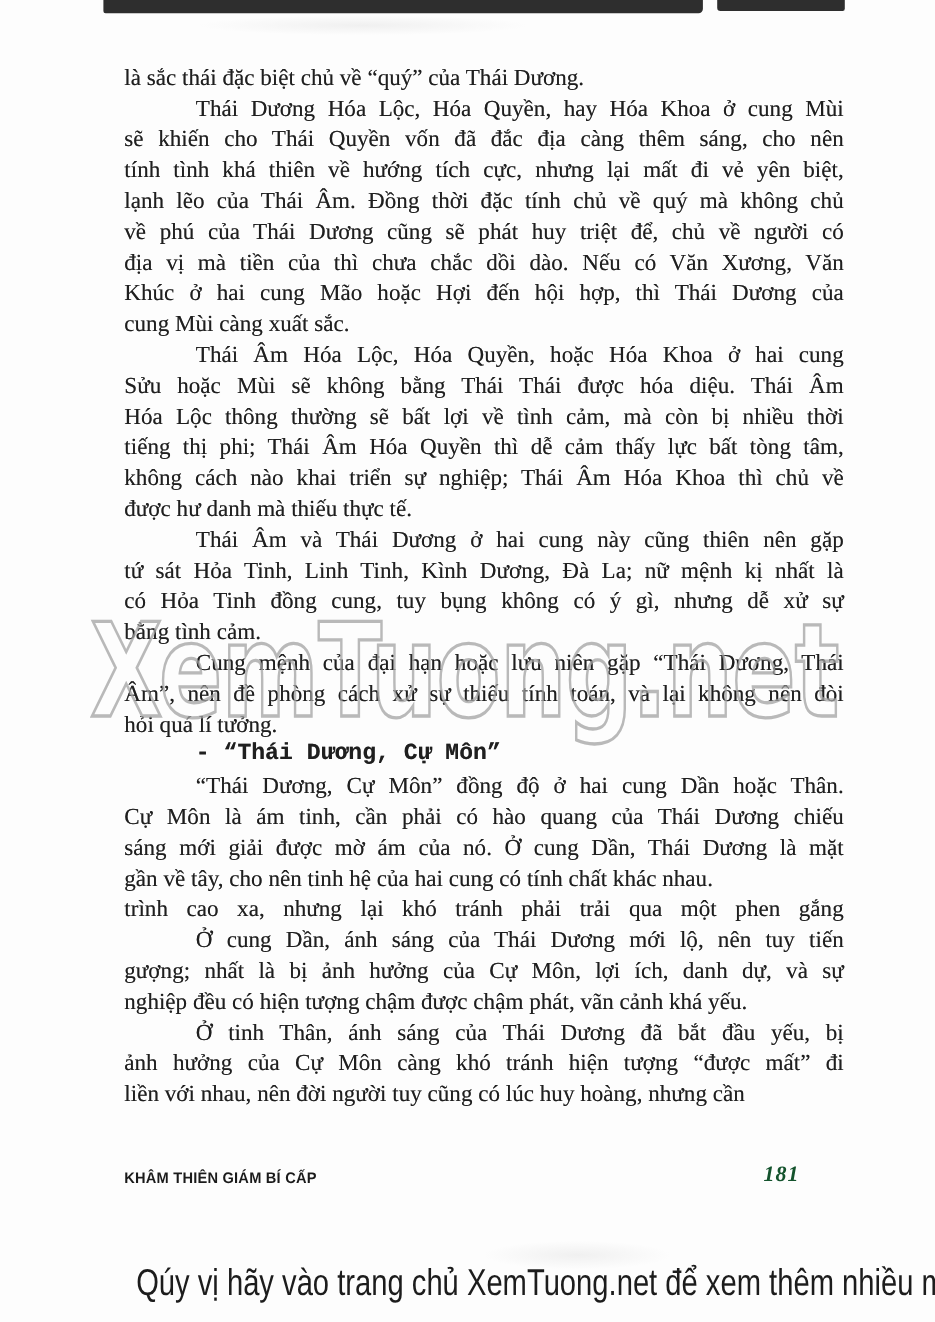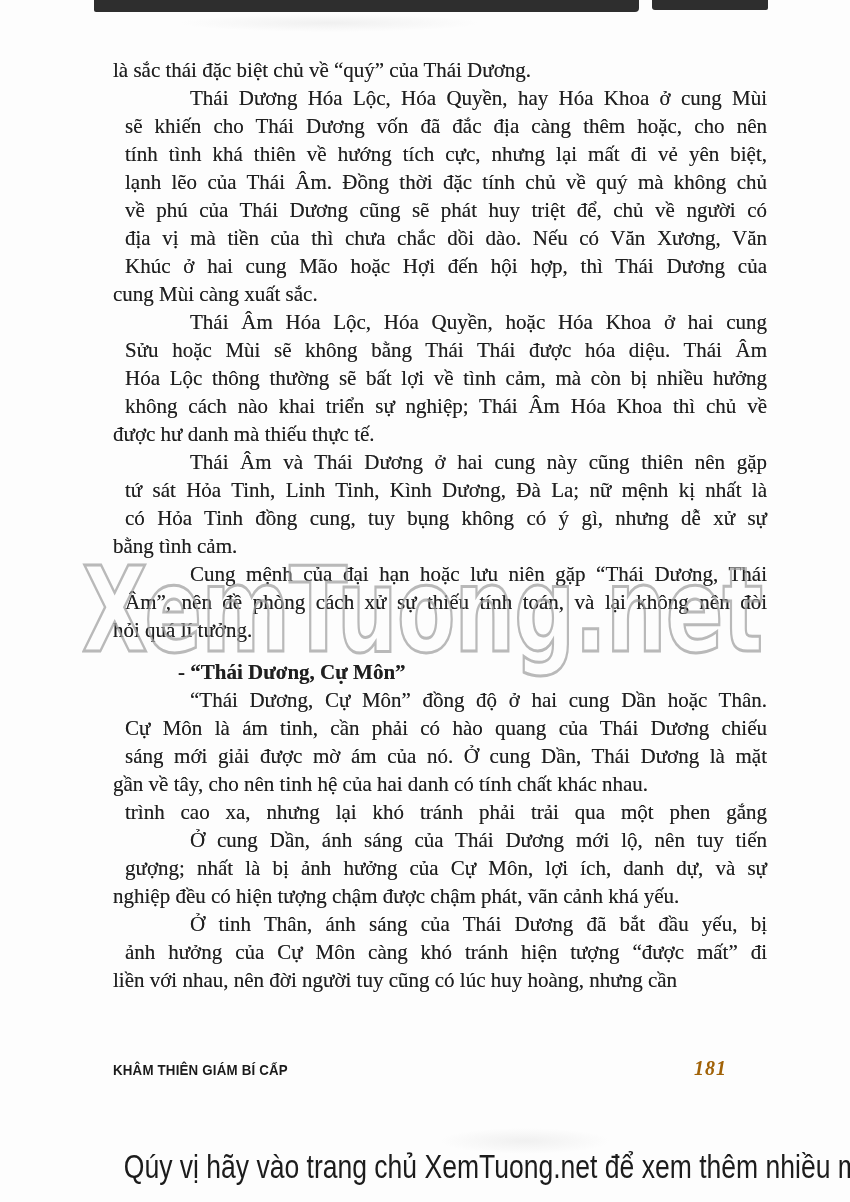--- a/index.html
+++ b/index.html
@@ -20,25 +20,25 @@
   .smudge{position:absolute;background:radial-gradient(closest-side,#f0f0f0,rgba(240,240,240,0));border-radius:50%;}
   .smudge1{left:440px;top:1128px;width:170px;height:26px;}
   .smudge2{left:180px;top:14px;width:300px;height:18px;}
 
   #text-column{
     position:absolute;left:113px;top:56px;width:654px;
     font-size:21px;line-height:28px;
     text-shadow:0 0 0.5px rgba(20,20,20,0.55);
   }
   .line{height:28px;white-space:nowrap;}
-  .line.jfull{white-space:normal;text-align:justify;text-align-last:justify;margin-left:12px;}
+  .line.jfull{white-space:normal;text-align:justify;text-align-last:justify;}
   .line.indent{padding-left:65px;}
   .line.jfull.indent{text-indent:65px;padding-left:0;}
   .heading .line{font-weight:bold;}
-  .para.headgap{margin-top:14px;}
+  .para.headgap{font-family:Liberation Mono, monospace;}
 
   .watermark{
     position:absolute;left:82px;top:551px;
     font-family:"DejaVu Sans", sans-serif;
     font-weight:bold;font-size:118px;line-height:118px;
     white-space:nowrap;
     color:transparent;
     -webkit-text-stroke:3px var(--wm,rgba(162,162,162,0.75));
     transform:scaleX(0.72);transform-origin:left top;
     letter-spacing:-1px;
@@ -50,21 +50,21 @@
     position:absolute;left:113px;top:1062px;
     font-family:"Liberation Sans", sans-serif;
     font-weight:bold;font-size:14px;letter-spacing:0.2px;
     transform:scaleX(0.95);transform-origin:left top;
     color:#1a1a1a;
   }
   .page-num{
     position:absolute;left:694px;top:1057px;
     font-family:"Liberation Serif", serif;
     font-weight:bold;font-style:italic;font-size:20px;
-    letter-spacing:1px;color:#a16207;
+    letter-spacing:1px;color:#14532d;
   }
   .banner{position:absolute;left:0;top:1146px;width:850px;text-align:center;}
   .banner-text{
     display:inline-block;
     font-family:"Liberation Sans", sans-serif;
     font-size:34px;line-height:40px;font-weight:normal;
     color:#1c1c1c;white-space:nowrap;
     transform:scaleX(0.78);transform-origin:center top;
   }
 </style>
@@ -75,32 +75,33 @@
   <div class="scan-bar bar1"></div>
   <div class="scan-bar bar2"></div>
   <div class="smudge smudge2"></div>
 
   <div id="text-column">
       <div class="para body">
         <div class="line">là sắc thái đặc biệt chủ về “quý” của Thái Dương.</div>
       </div>
       <div class="para body">
         <div class="line jfull indent">Thái Dương Hóa Lộc, Hóa Quyền, hay Hóa Khoa ở cung Mùi</div>
-        <div class="line jfull">sẽ khiến cho Thái Dương vốn đã đắc địa càng thêm hoặc, cho nên</div>
+        <div class="line jfull">sẽ khiến cho Thái Quyền vốn đã đắc địa càng thêm sáng, cho nên</div>
         <div class="line jfull">tính tình khá thiên về hướng tích cực, nhưng lại mất đi vẻ yên biệt,</div>
         <div class="line jfull">lạnh lẽo của Thái Âm. Đồng thời đặc tính chủ về quý mà không chủ</div>
         <div class="line jfull">về phú của Thái Dương cũng sẽ phát huy triệt để, chủ về người có</div>
         <div class="line jfull">địa vị mà tiền của thì chưa chắc dồi dào. Nếu có Văn Xương, Văn</div>
         <div class="line jfull">Khúc ở hai cung Mão hoặc Hợi đến hội hợp, thì Thái Dương của</div>
         <div class="line">cung Mùi càng xuất sắc.</div>
       </div>
       <div class="para body">
         <div class="line jfull indent">Thái Âm Hóa Lộc, Hóa Quyền, hoặc Hóa Khoa ở hai cung</div>
         <div class="line jfull">Sửu hoặc Mùi sẽ không bằng Thái Thái được hóa diệu. Thái Âm</div>
-        <div class="line jfull">Hóa Lộc thông thường sẽ bất lợi về tình cảm, mà còn bị nhiều hưởng</div>
+        <div class="line jfull">Hóa Lộc thông thường sẽ bất lợi về tình cảm, mà còn bị nhiều thời</div>
+        <div class="line jfull">tiếng thị phi; Thái Âm Hóa Quyền thì dễ cảm thấy lực bất tòng tâm,</div>
         <div class="line jfull">không cách nào khai triển sự nghiệp; Thái Âm Hóa Khoa thì chủ về</div>
         <div class="line">được hư danh mà thiếu thực tế.</div>
       </div>
       <div class="para body">
         <div class="line jfull indent">Thái Âm và Thái Dương ở hai cung này cũng thiên nên gặp</div>
         <div class="line jfull">tứ sát Hỏa Tinh, Linh Tinh, Kình Dương, Đà La; nữ mệnh kị nhất là</div>
         <div class="line jfull">có Hỏa Tinh đồng cung, tuy bụng không có ý gì, nhưng dễ xử sự</div>
         <div class="line">bằng tình cảm.</div>
       </div>
       <div class="para body">
@@ -108,21 +109,21 @@
         <div class="line jfull">Âm”, nên đề phòng cách xử sự thiếu tính toán, và lại không nên đòi</div>
         <div class="line">hỏi quá lí tưởng.</div>
       </div>
       <div class="para heading headgap">
         <div class="line indent">- “Thái Dương, Cự Môn”</div>
       </div>
       <div class="para body">
         <div class="line jfull indent">“Thái Dương, Cự Môn” đồng độ ở hai cung Dần hoặc Thân.</div>
         <div class="line jfull">Cự Môn là ám tinh, cần phải có hào quang của Thái Dương chiếu</div>
         <div class="line jfull">sáng mới giải được mờ ám của nó. Ở cung Dần, Thái Dương là mặt</div>
-        <div class="line">gần về tây, cho nên tinh hệ của hai danh có tính chất khác nhau.</div>
+        <div class="line">gần về tây, cho nên tinh hệ của hai cung có tính chất khác nhau.</div>
       </div>
       <div class="para body">
         <div class="line jfull">trình cao xa, nhưng lại khó tránh phải trải qua một phen gắng</div>
         <div class="line jfull indent">Ở cung Dần, ánh sáng của Thái Dương mới lộ, nên tuy tiến</div>
         <div class="line jfull">gượng; nhất là bị ảnh hưởng của Cự Môn, lợi ích, danh dự, và sự</div>
         <div class="line">nghiệp đều có hiện tượng chậm được chậm phát, vãn cảnh khá yếu.</div>
       </div>
       <div class="para body">
         <div class="line jfull indent">Ở tinh Thân, ánh sáng của Thái Dương đã bắt đầu yếu, bị</div>
         <div class="line jfull">ảnh hưởng của Cự Môn càng khó tránh hiện tượng “được mất” đi</div>

